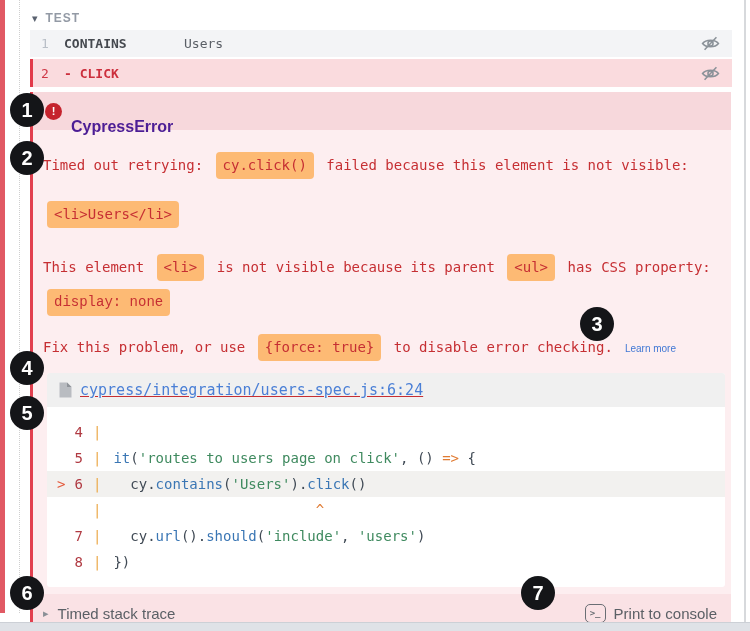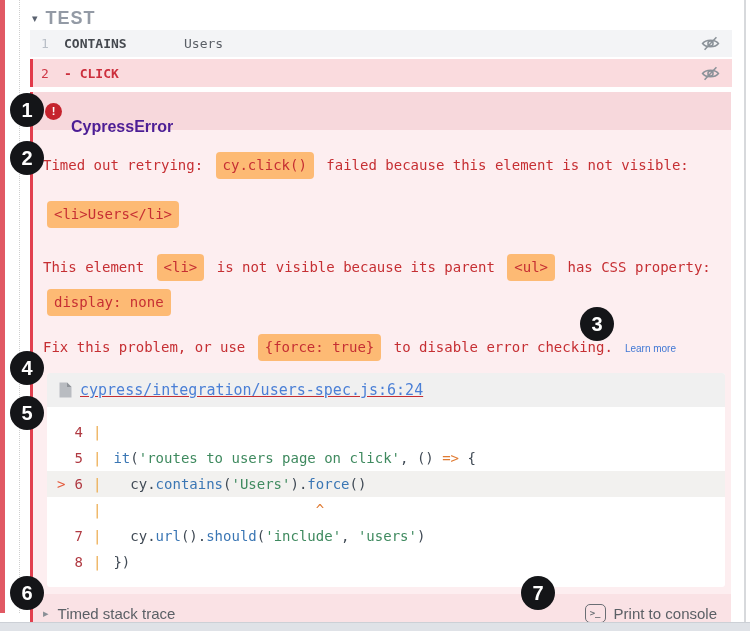--- a/index.html
+++ b/index.html
@@ -13,21 +13,21 @@
   .left-red-bar { position:absolute; left:0; top:0; width:5px; height:613px; background:#e15964; }
   .dotted-line  { position:absolute; left:19px; top:0; height:613px; width:0; border-left:1px dotted #cfcfcf; }
   .right-line   { position:absolute; left:744px; top:0; width:2px; height:622px; background:#d7d9dc; }
   .bottom-bar   { position:absolute; left:0; top:622px; width:750px; height:9px; background:#dfe2e7; border-top:1px solid #ccd0d6; }
 
   .content { position:absolute; left:30px; top:8px; width:702px; }
 
   
   .test-header { display:flex; align-items:center; height:20px; padding-left:2px; cursor:pointer; }
   .tri { color:#5a6270; font-size:11px; margin-right:8px; }
-  .test-title { color:#939aa5; font-size:18px; font-weight:600; letter-spacing:1px; }
+  .test-title { color:#939aa5; font-size:12px; font-weight:600; letter-spacing:1px; }
 
   
   .cmd-row { display:flex; align-items:center; height:27px; margin-top:2px;
              font-family:"DejaVu Sans Mono", monospace; font-size:13px;
              border-left:3px solid transparent; cursor:pointer; }
   .cmd-passed { background:#f3f4f6; }
   .cmd-failed { background:#fadbde; border-left-color:#e23a4a; height:28px; }
   .cmd-num { width:12px; margin-left:6px; text-align:center; color:#b9bfc7; }
   .cmd-failed .cmd-num { color:#cf3645; }
   .cmd-method { margin-left:13px; font-weight:bold; color:#45494f; min-width:120px; }
@@ -40,21 +40,21 @@
   .error-header { height:38px; background:#f7d8dc; display:flex; align-items:center; padding-left:12px; cursor:pointer; }
   .error-icon { width:17px; height:17px; border-radius:50%; background:#c5232d; color:#fff;
                 display:flex; align-items:center; justify-content:center;
                 font-size:11px; font-weight:bold; }
   .error-name { margin-left:9px; color:#4c1d95; font-size:16px; font-weight:600;margin-top:31px; }
 
   .error-body { padding:0 6px 0 10px; font-family:"DejaVu Sans Mono", monospace;
                 font-size:14px; color:#c62f33; }
   .msg-line { margin-top:22px; line-height:21px; white-space:pre-wrap; }
   .msg-line:nth-child(3) { margin-top:26px; }
-  .msg-line.tight { margin-top:8px; }
+  .msg-line.tight { margin-top:8px;font-family:Liberation Mono, monospace; }
   .pill { background:#fdba74; border-radius:4px; padding:3px 7px; margin:0 4px; display:inline-block; }
   .fix-line { margin-top:18px; line-height:21px; }
   .learn-more { margin-left:12px; color:#4178d4; font-family:"Liberation Sans", sans-serif;
                 font-size:10px; text-decoration:none; cursor:pointer; }
 
   
   .code-frame { margin-left:4px; margin-top:12px; background:#ffffff; border-radius:3px; overflow:hidden; }
   .code-frame-header { height:34px; background:#f0f0f0; display:flex; align-items:center; padding-left:12px;text-decoration:underline; }
   .file-icon { display:flex; align-items:center; margin-right:8px; }
   .file-link { color:#4a7fd6; font-size:15px; text-decoration:none; cursor:pointer; }
@@ -170,21 +170,21 @@
               <div class="code-line">
                 <span class="gut-arrow"></span>
                 <span class="gut-num">5</span>
                 <span class="gut-pipe">|</span>
                 <span class="code-content"><span class="tok-fn">it</span><span class="tok-p">(</span><span class="tok-str">'routes to users page on click'</span><span class="tok-p">, () </span><span class="tok-op">=&gt;</span><span class="tok-p"> {</span></span>
               </div>
               <div class="code-line highlight">
                 <span class="gut-arrow">&gt;</span>
                 <span class="gut-num">6</span>
                 <span class="gut-pipe">|</span>
-                <span class="code-content"><span class="tok-p">  cy.</span><span class="tok-fn">contains</span><span class="tok-p">(</span><span class="tok-str">'Users'</span><span class="tok-p">).</span><span class="tok-fn">force</span><span class="tok-p">()</span></span>
+                <span class="code-content"><span class="tok-p">  cy.</span><span class="tok-fn">contains</span><span class="tok-p">(</span><span class="tok-str">'Users'</span><span class="tok-p">).</span><span class="tok-fn">click</span><span class="tok-p">()</span></span>
               </div>
               <div class="code-line">
                 <span class="gut-arrow"></span>
                 <span class="gut-num"></span>
                 <span class="gut-pipe">|</span>
                 <span class="code-content"><span class="tok-op">                        ^</span></span>
               </div>
               <div class="code-line">
                 <span class="gut-arrow"></span>
                 <span class="gut-num">7</span>

